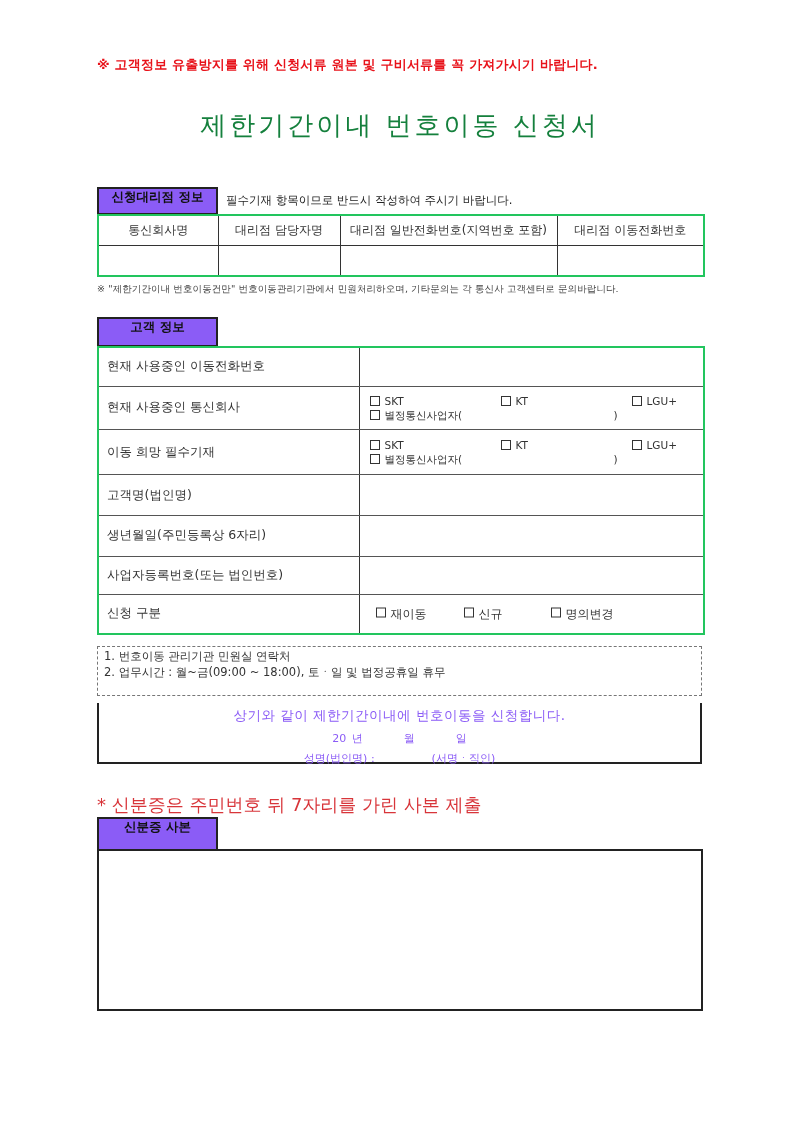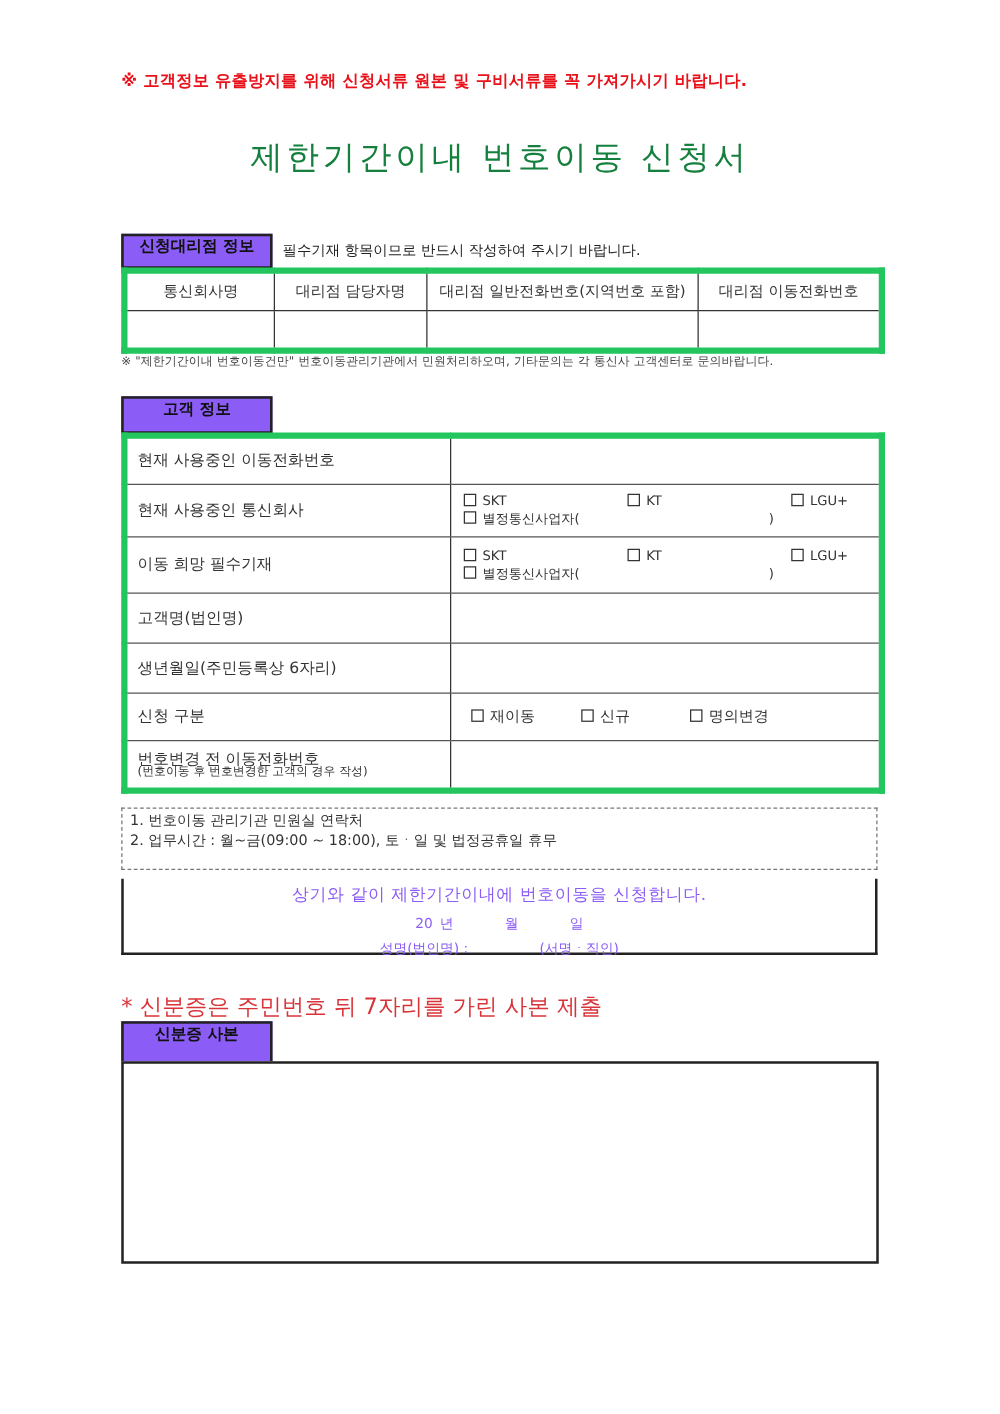--- a/index.html
+++ b/index.html
@@ -7,21 +7,21 @@
          font-family:"DejaVu Sans", "Liberation Sans", sans-serif; color:#222; }
   .abs { position:absolute; }
   .notice { left:97px; top:56px; font-size:13px; font-weight:bold; color:#e8121a; letter-spacing:0.2px; white-space:nowrap; }
   .title { left:0; width:800px; top:108px; text-align:center; font-size:26px; color:#15803d; letter-spacing:3px; white-space:nowrap; }
 
   .tab { background:#8b5cf6; border:2px solid #222; box-sizing:border-box; text-align:center; font-size:12.5px; font-weight:bold; color:#111; display:flex; align-items:flex-start; justify-content:center; }
   .tab-note { font-size:11.5px; color:#222; white-space:nowrap; }
 
   table.grid { border-collapse:collapse; table-layout:fixed; }
   table.grid td { border:1px solid #333; font-size:12px; color:#333; padding:0; }
-  .outer { border:5px solid #22c55e; box-sizing:border-box; }
+  .outer { border:2px solid #22c55e; box-sizing:border-box; }
 
   .agent-table td { text-align:center; height:29px; }
   .footnote { left:97px; top:283px; font-size:9.5px; color:#444; white-space:nowrap; letter-spacing:0.1px; }
 
   .cust-table td.lbl { padding-left:8px; text-align:left; font-size:12.5px; color:#333; }
   .cust-table td.val { font-size:10.5px; color:#333; }
   .cust-table tr td { border-left:none; border-right:none; }
   .cust-table tr td.lbl { border-right:1px solid #333; }
   .cust-table tr td { border-top:1px solid #555; border-bottom:1px solid #555; }
 
@@ -126,36 +126,33 @@
     </td>
   </tr>
   <tr style="height:32px;">
     <td class="lbl">고객명(법인명)</td>
     <td class="val"></td>
   </tr>
   <tr style="height:32px;">
     <td class="lbl">생년월일(주민등록상 6자리)</td>
     <td class="val"></td>
   </tr>
+  <tr style="height:30px;">
+    <td class="lbl">사업자등록번호(또는 법인번호)</td>
+    <td class="val"></td>
+  </tr>
   <tr style="height:31px;">
     <td class="lbl">신청 구분</td>
     <td class="val">
       <div class="type-row" style="height:30px;">
         <span class="opt" style="left:16px;"><span class="cb"></span><span>재이동</span></span>
         <span class="opt" style="left:104px;"><span class="cb"></span><span>신규</span></span>
         <span class="opt" style="left:191px;"><span class="cb"></span><span>명의변경</span></span>
       </div>
     </td>
-  </tr>
-  <tr style="height:32px;">
-    <td class="lbl">
-      <div class="lbl-main">번호변경 전 이동전화번호</div>
-      <div class="lbl-sub">(번호이동 후 번호변경한 고객의 경우 작성)</div>
-    </td>
-    <td class="val"></td>
   </tr>
 </tbody>
   </table>
 
 <div class="abs infobox">
   <div class="ln">1. 번호이동 관리기관 민원실 연락처</div>
   <div class="ln">2. 업무시간 : 월~금(09:00 ~ 18:00), 토ㆍ일 및 법정공휴일 휴무</div>
 </div>
 
 <div class="abs decl">

